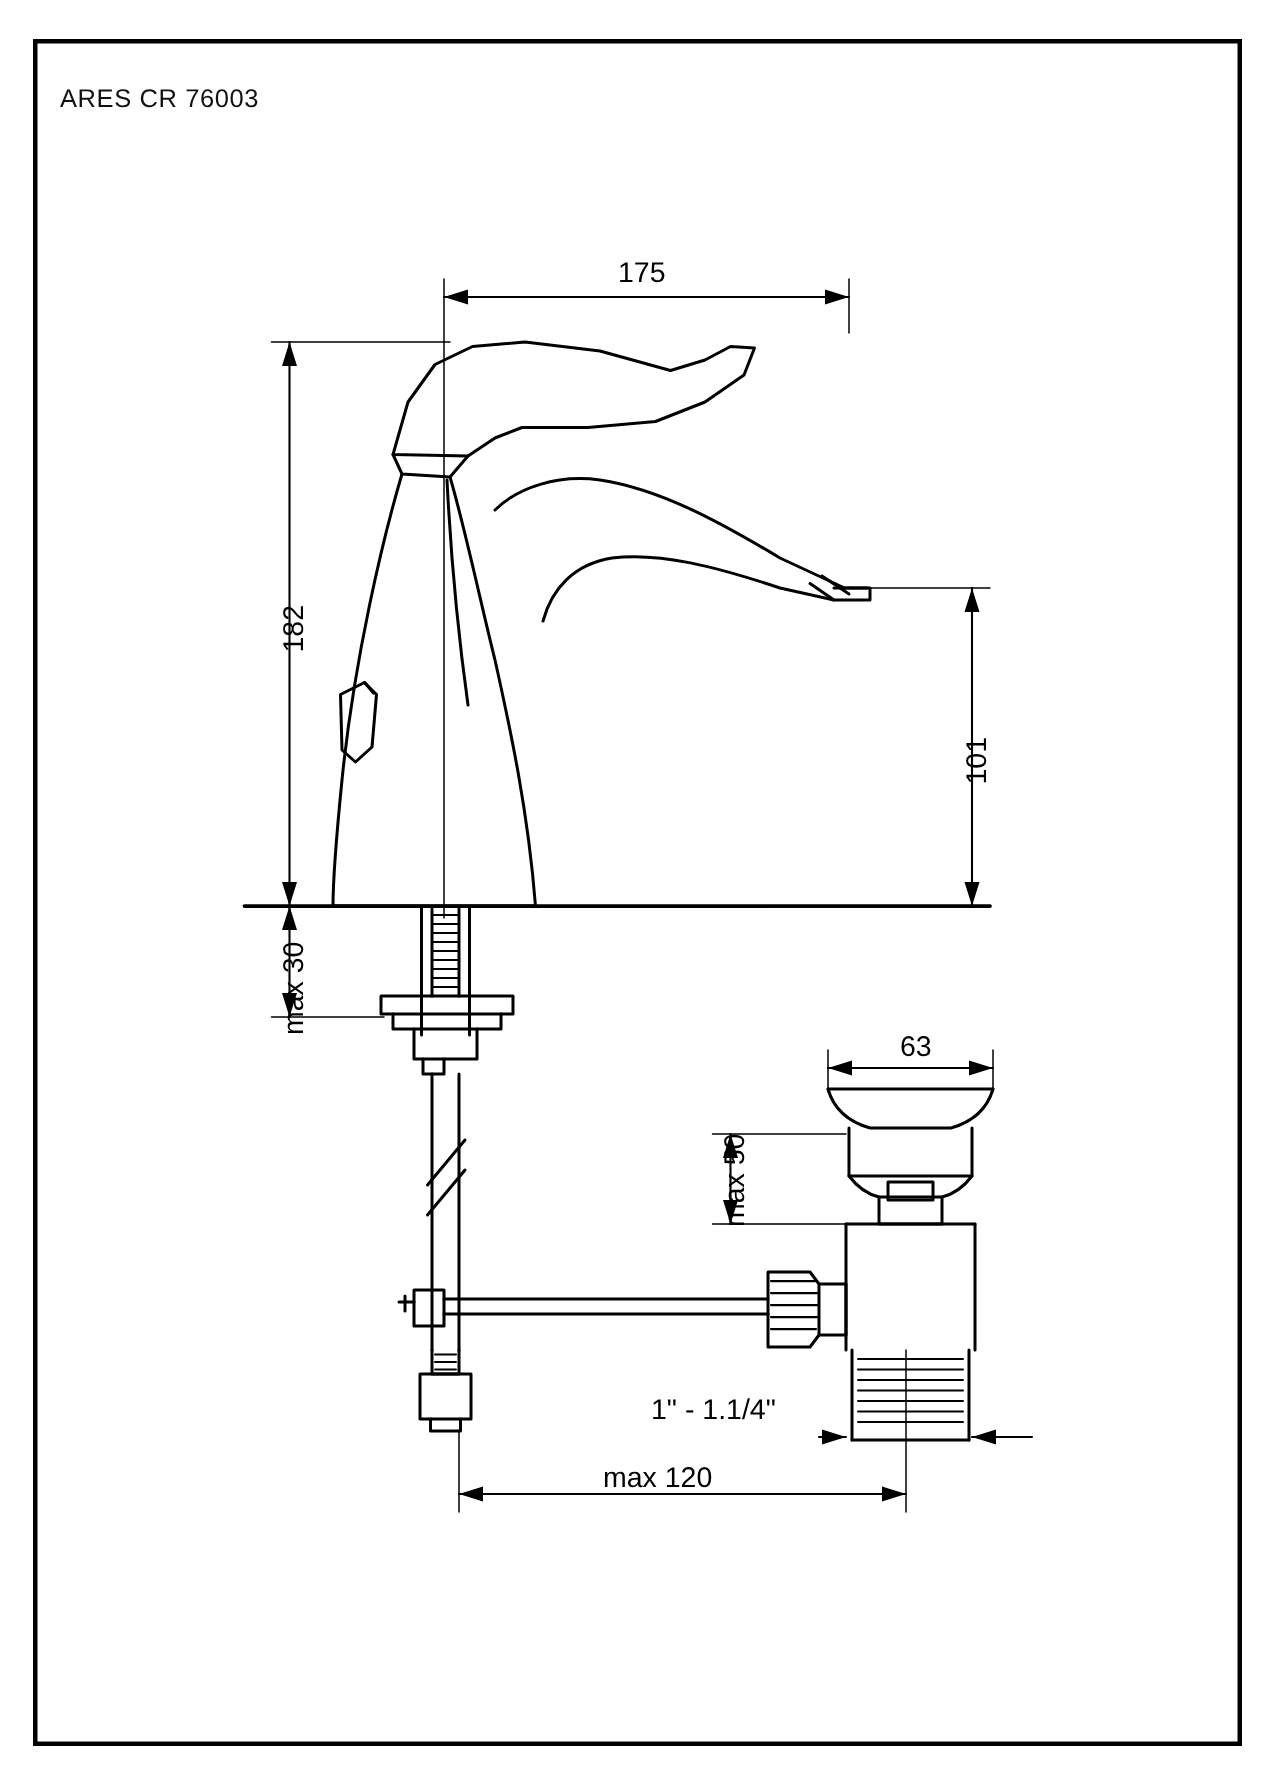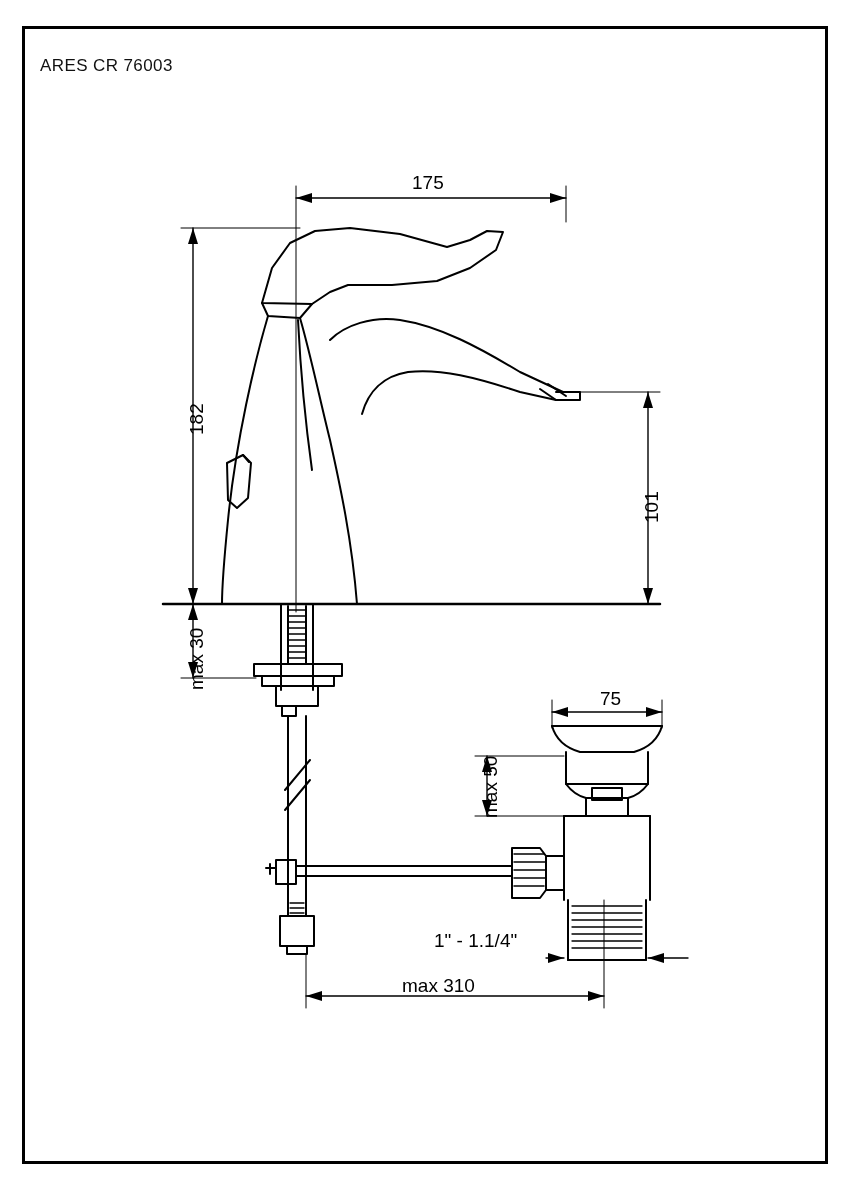--- a/index.html
+++ b/index.html
@@ -218,21 +218,21 @@
   </svg>
 
   <div class="dimtext" style="left:412px; top:172px;">175</div>
 
   <div class="dimtext vert" style="left:186px; top:435px;">182</div>
 
   <div class="dimtext vert" style="left:641px; top:523px;">101</div>
 
   <div class="dimtext vert" style="left:186px; top:690px;">max 30</div>
 
-  <div class="dimtext" style="left:600px; top:688px;">75</div>
+  <div class="dimtext" style="left:600px; top:688px;">63</div>
 
   <div class="dimtext vert" style="left:480px; top:818px;">max 50</div>
 
   <div class="dimtext" style="left:434px; top:930px;">1" - 1.1/4"</div>
 
-  <div class="dimtext" style="left:402px; top:975px;">max 310</div>
+  <div class="dimtext" style="left:402px; top:975px;">max 120</div>
 
 </div>
 
 </body></html>

